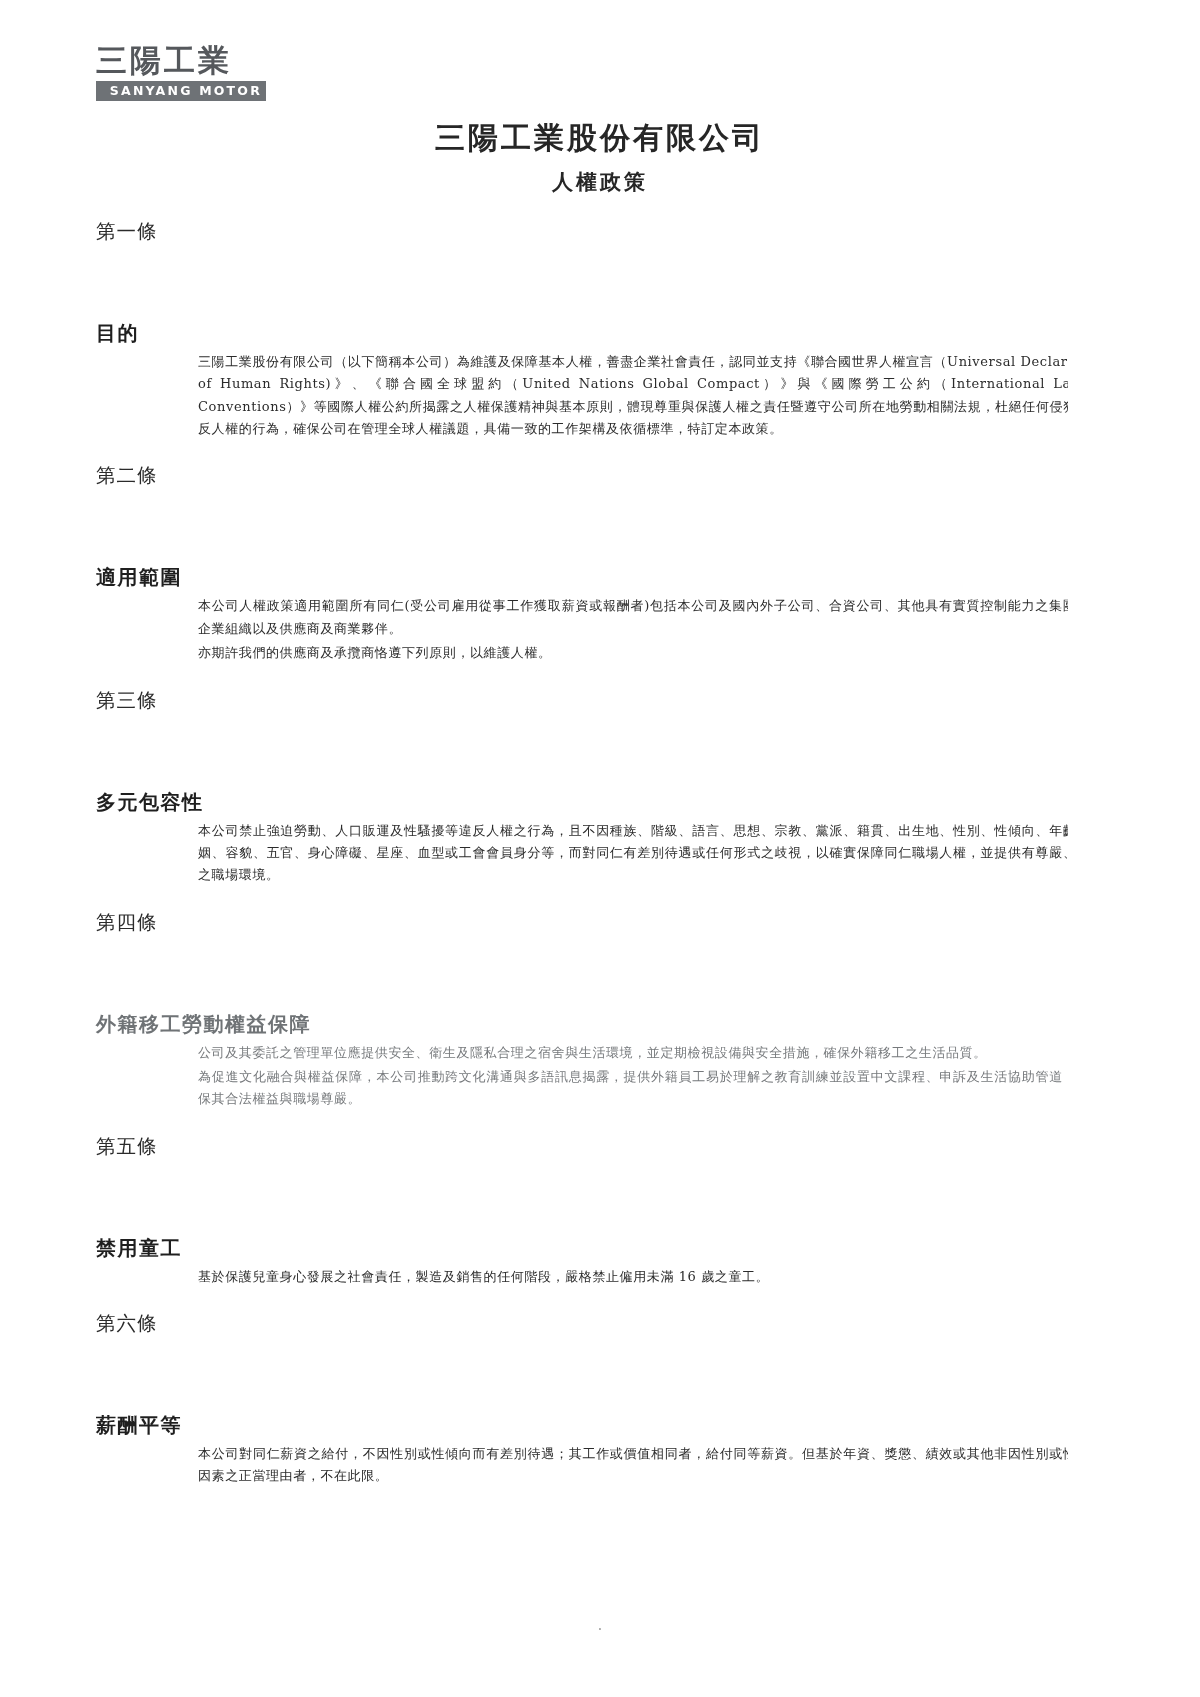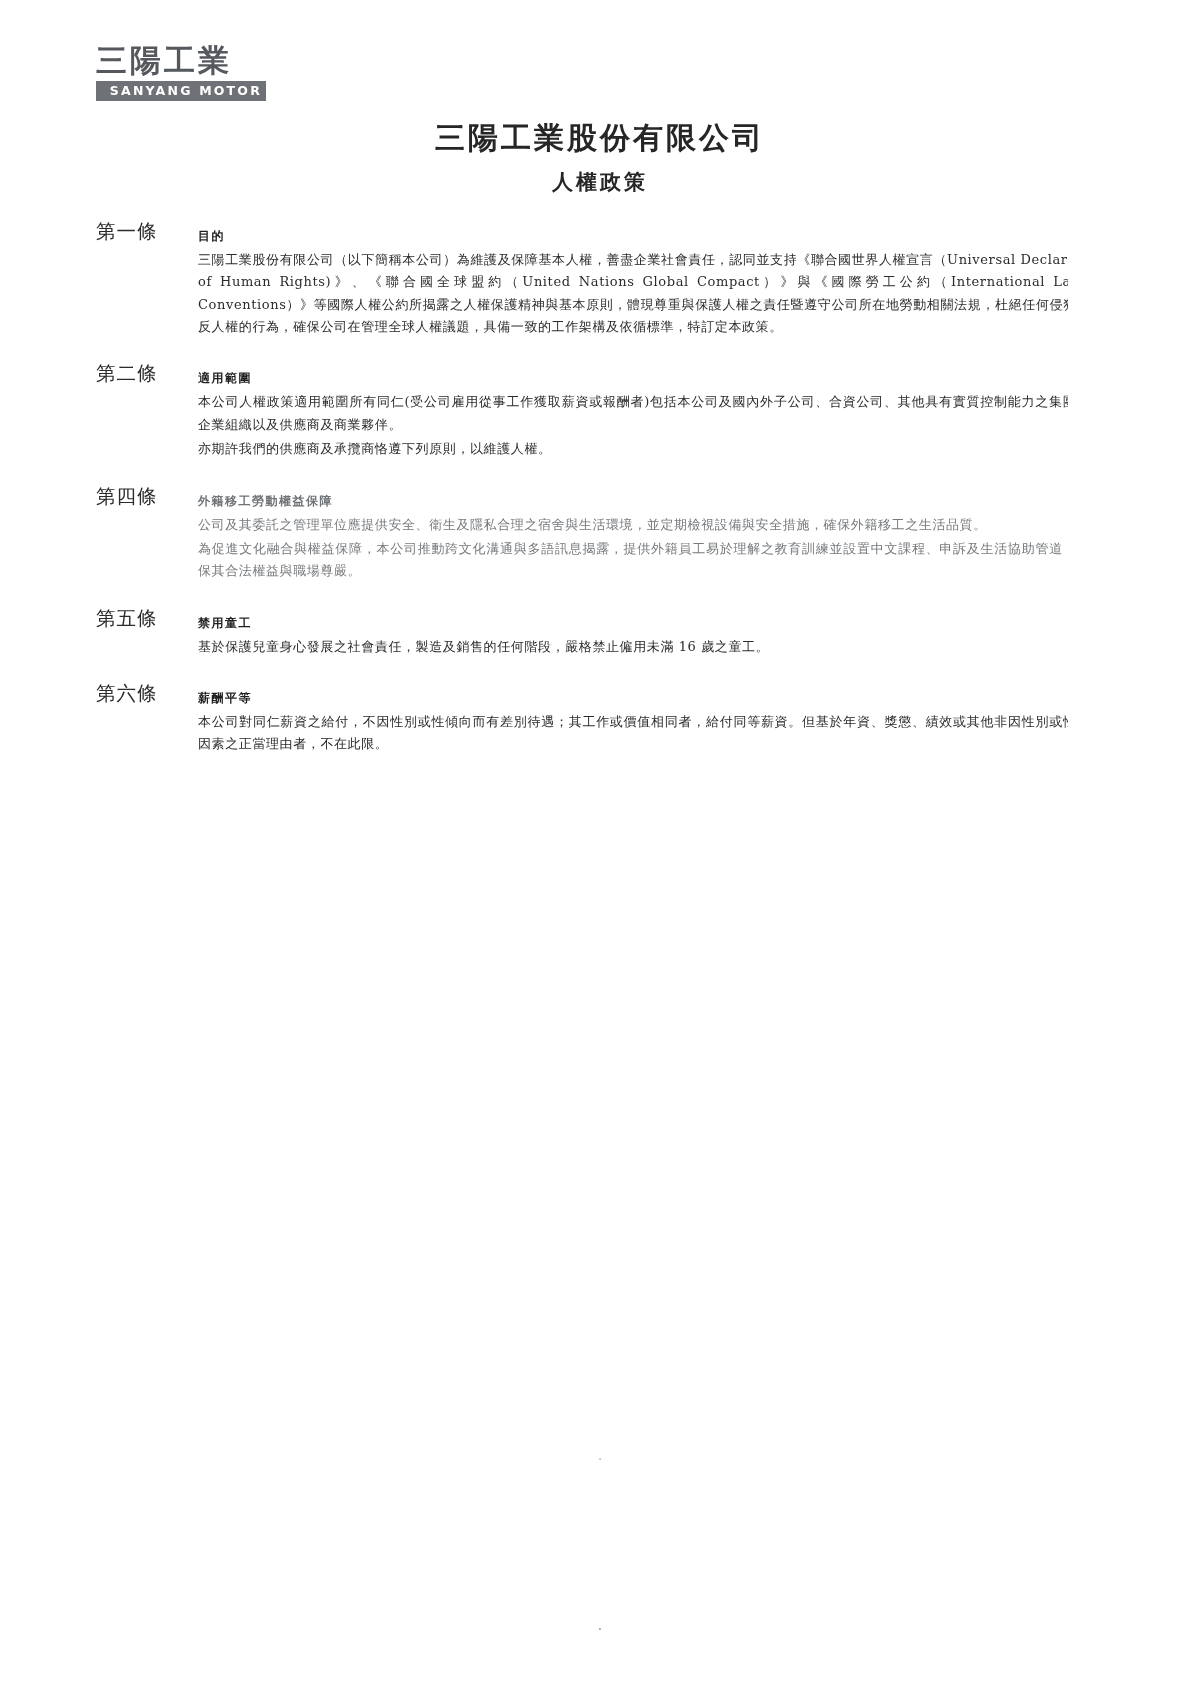--- a/index.html
+++ b/index.html
@@ -81,32 +81,33 @@
     position: absolute;
     top: 218px;
     left: 96px;
     width: 1008px;
   }
   .article {
     margin-bottom: 22px;
   }
   .art-head {
     display: flex;
-    align-items: flex-end;
+    align-items: flex-start;
     margin-bottom: 4px;
+    flex-direction: column;
   }
   .art-num {
     width: 102px;
     flex: 0 0 102px;
     font-size: 19.5px;
     letter-spacing: 1px;
     color: #2b2b2b;
   }
   .art-title {
-    font-size: 12px;
+    font-size: 20px;
     font-weight: bold;
     letter-spacing: 1.5px;
     color: #1f1f1f;
   }
   .art-body {
     margin-left: 102px;
     font-size: 13px;
     line-height: 1.72;
     letter-spacing: 0.6px;
     text-align: justify;
@@ -176,20 +177,29 @@
       <div class="art-head">
         <div class="art-num">第二條</div>
         <div class="art-title">適用範圍</div>
       </div>
       <div class="art-body">
         <p>本公司人權政策適用範圍所有同仁(受公司雇用從事工作獲取薪資或報酬者)包括本公司及國內外子公司、合資公司、其他具有實質控制能力之集團關係企業組織以及供應商及商業夥伴。</p>
         <p>亦期許我們的供應商及承攬商恪遵下列原則，以維護人權。</p>
       </div>
     </div>
 
+    <div class="article">
+      <div class="art-head">
+        <div class="art-num">第三條</div>
+        <div class="art-title">多元包容性</div>
+      </div>
+      <div class="art-body">
+        <p>本公司禁止強迫勞動、人口販運及性騷擾等違反人權之行為，且不因種族、階級、語言、思想、宗教、黨派、籍貫、出生地、性別、性傾向、年齡、婚姻、容貌、五官、身心障礙、星座、血型或工會會員身分等，而對同仁有差別待遇或任何形式之歧視，以確實保障同仁職場人權，並提供有尊嚴、平等之職場環境。</p>
+      </div>
+    </div>
 
     <div class="article faded">
       <div class="art-head">
         <div class="art-num">第四條</div>
         <div class="art-title">外籍移工勞動權益保障</div>
       </div>
       <div class="art-body">
         <p>公司及其委託之管理單位應提供安全、衛生及隱私合理之宿舍與生活環境，並定期檢視設備與安全措施，確保外籍移工之生活品質。</p>
         <p>為促進文化融合與權益保障，本公司推動跨文化溝通與多語訊息揭露，提供外籍員工易於理解之教育訓練並設置中文課程、申訴及生活協助管道，以確保其合法權益與職場尊嚴。</p>
       </div>

